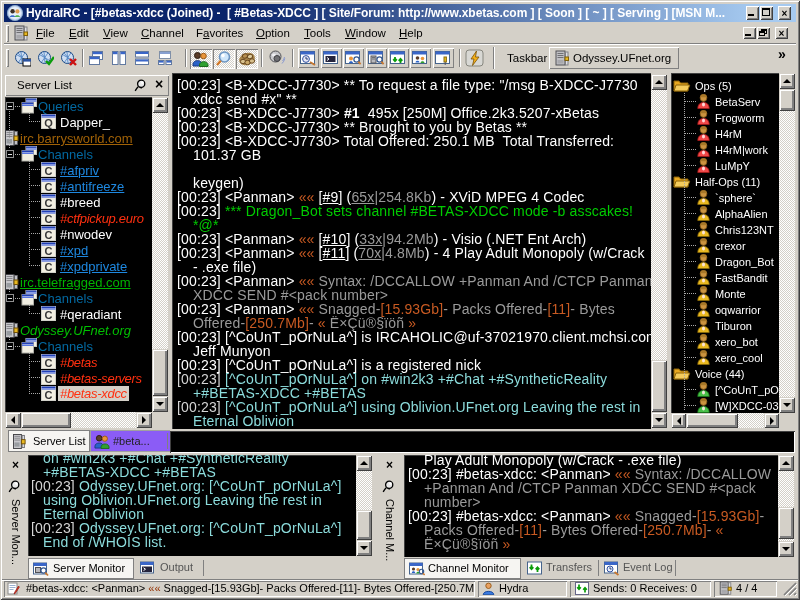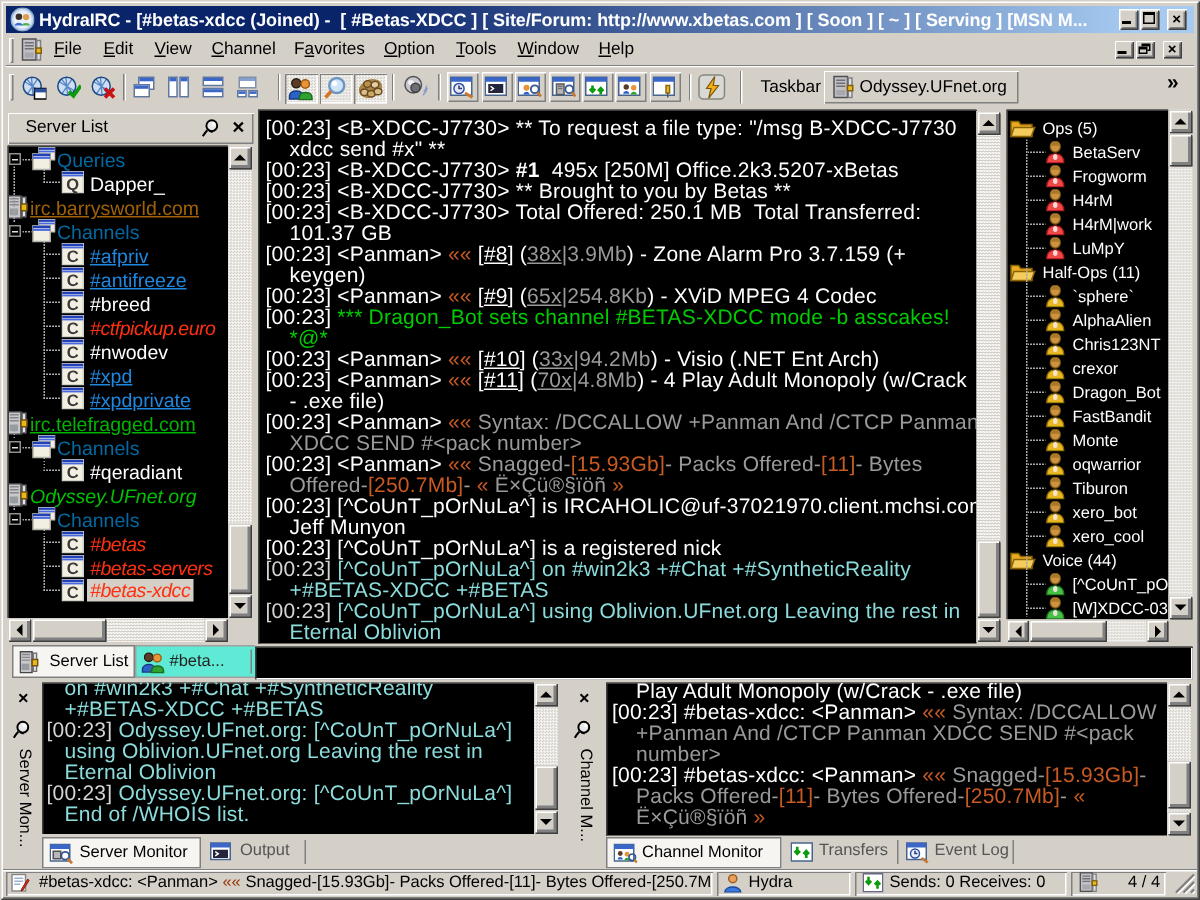--- a/index.html
+++ b/index.html
@@ -550,21 +550,21 @@
             <svg width="14" height="15" viewBox="0 0 15 16">
               <rect x="0.5" y="0.5" width="8.5" height="15" fill="#c8c8cc" stroke="#404044"></rect>
               <path d="M1.5 2.5 h6 M1.5 4.5 h6 M1.5 6.5 h6" stroke="#88888c"></path>
               <rect x="1.5" y="9" width="5.5" height="4.5" fill="#989ca0"></rect>
               <rect x="9.8" y="1.5" width="2.4" height="13" fill="#e4e4e8" stroke="#707074"></rect>
               <rect x="9" y="6" width="4" height="4.5" fill="#e8b820" stroke="#705008"></rect>
             </svg>
           </div>
           <div class="abs" style="left:24px;top:4px;color:#000;">Server List</div>
         </div>
-        <div class="abs" style="left:86px;top:0px;width:82px;height:22px;border:1px solid #a0a0a0;background:#5eead4;">
+        <div class="abs" style="left:86px;top:0px;width:82px;height:22px;border:1px solid #a0a0a0;background:#8b5cf6;">
           <div class="abs" style="left:3px;top:3px;">
             <svg width="16" height="15" viewBox="0 0 17 16">
               <circle cx="5.5" cy="4.5" r="3" fill="#5a3c28" stroke="#2a1c10"></circle>
               <path d="M1 13 C1 8.5 10 8.5 10 13 L10 15 L1 15 Z" fill="#2a62c8" stroke="#1a3a80"></path>
               <circle cx="11.5" cy="5" r="2.8" fill="#e8953a" stroke="#9c5a14"></circle>
               <path d="M7.5 14 C7.5 9.5 16 9.5 16 14 L16 15.5 L7.5 15.5 Z" fill="#30a030" stroke="#1c6c1c"></path>
             </svg>
           </div>
           <div class="abs" style="left:22px;top:4px;color:#222;">#beta...</div>
         </div>
@@ -573,21 +573,20 @@
     </div>
 
 <div class="abs" id="mdi" style="left:170px;top:71px;width:626px;height:382px;background:#d4d0c8;">
       <div class="abs chat" style="left:2px;top:2px;width:479px;height:356px;background:#000;overflow:hidden;box-shadow:inset 1px 1px 0 #404040;">
         <div class="ln" style="left:5px;top:5px;"><span>[00:23] &lt;B-XDCC-J7730&gt; ** To request a file type: "/msg B-XDCC-J7730</span></div>
         <div class="ln" style="left:21px;top:19px;"><span>xdcc send #x" **</span></div>
         <div class="ln" style="left:5px;top:33px;text-align:right;"><span>[00:23] &lt;B-XDCC-J7730&gt; <b>#1</b>  495x [250M] Office.2k3.5207-xBetas</span></div>
         <div class="ln" style="left:5px;top:47px;"><span>[00:23] &lt;B-XDCC-J7730&gt; ** Brought to you by Betas **</span></div>
         <div class="ln" style="left:5px;top:61px;"><span>[00:23] &lt;B-XDCC-J7730&gt; Total Offered: 250.1 MB  Total Transferred:</span></div>
         <div class="ln" style="left:21px;top:75px;"><span>101.37 GB</span></div>
-        <div class="ln" style="left:5px;top:89px;"><span>[00:23] &lt;Panman&gt; <span class="o">««</span> [<u>#8</u>] (<span class="gy"><u>38x</u>|3.9Mb</span>) - Zone Alarm Pro 3.7.159 (+</span></div>
         <div class="ln" style="left:21px;top:103px;"><span>keygen)</span></div>
         <div class="ln" style="left:5px;top:117px;"><span>[00:23] &lt;Panman&gt; <span class="o">««</span> [<u>#9</u>] (<span class="gy"><u>65x</u>|254.8Kb</span>) - XViD MPEG 4 Codec</span></div>
         <div class="ln" style="left:5px;top:131px;"><span>[00:23] <span class="gn">*** Dragon_Bot sets channel #BETAS-XDCC mode -b asscakes!</span></span></div>
         <div class="ln" style="left:21px;top:145px;"><span class="gn">*@*</span></div>
         <div class="ln" style="left:5px;top:159px;"><span>[00:23] &lt;Panman&gt; <span class="o">««</span> [<u>#10</u>] (<span class="gy"><u>33x</u>|94.2Mb</span>) - Visio (.NET Ent Arch)</span></div>
         <div class="ln" style="left:5px;top:173px;"><span>[00:23] &lt;Panman&gt; <span class="o">««</span> [<u>#11</u>] (<span class="gy"><u>70x</u>|4.8Mb</span>) - 4 Play Adult Monopoly (w/Crack</span></div>
         <div class="ln" style="left:21px;top:187px;"><span>- .exe file)</span></div>
         <div class="ln" style="left:5px;top:201px;"><span>[00:23] &lt;Panman&gt; <span class="o">««</span> <span class="gy">Syntax: /DCCALLOW +Panman And /CTCP Panman</span></span></div>
         <div class="ln" style="left:21px;top:215px;"><span class="gy">XDCC SEND #&lt;pack number&gt;</span></div>
         <div class="ln" style="left:5px;top:229px;"><span>[00:23] &lt;Panman&gt; <span class="o">««</span> <span class="gy">Snagged-<span class="o">[15.93Gb]</span>- Packs Offered-<span class="o">[11]</span>- Bytes</span></span></div>
@@ -992,21 +991,21 @@
       <div class="abs sunkenthin" style="left:712px;top:2px;width:63px;height:16px;">
         <div class="abs" style="left:4px;top:0px;">
           <svg width="15" height="15" viewBox="0 0 16 17">
             <rect x="2" y="1" width="9" height="14" fill="#c0c0c4" stroke="#505054"></rect>
             <path d="M3.5 3.5 h6 M3.5 5.5 h6 M3.5 7.5 h6" stroke="#707074"></path>
             <rect x="3.5" y="10" width="6" height="3.5" fill="#a8a8ac"></rect>
             <rect x="11.5" y="2" width="2.5" height="13" fill="#e0e0e4" stroke="#808084"></rect>
             <rect x="11" y="7" width="3.5" height="3.5" fill="#e8b820" stroke="#806008"></rect>
           </svg>
         </div>
-        <div class="abs" style="left:22px;top:1px;color:#000;margin-left:16px;">4 / 4</div>
+        <div class="abs" style="left:22px;top:1px;color:#000;">4 / 4</div>
       </div>
       <svg class="abs" style="left:781px;top:3px;" width="14" height="14" viewBox="0 0 14 14">
         <path d="M13 1 L1 13 M13 6 L6 13 M13 11 L11 13" stroke="#808080" stroke-width="1.6"></path>
         <path d="M14 2 L2 14 M14 7 L7 14 M14 12 L12 14" stroke="#fff" stroke-width="1"></path>
       </svg>
     </div>
 
 </div>
 
 </body></html>

